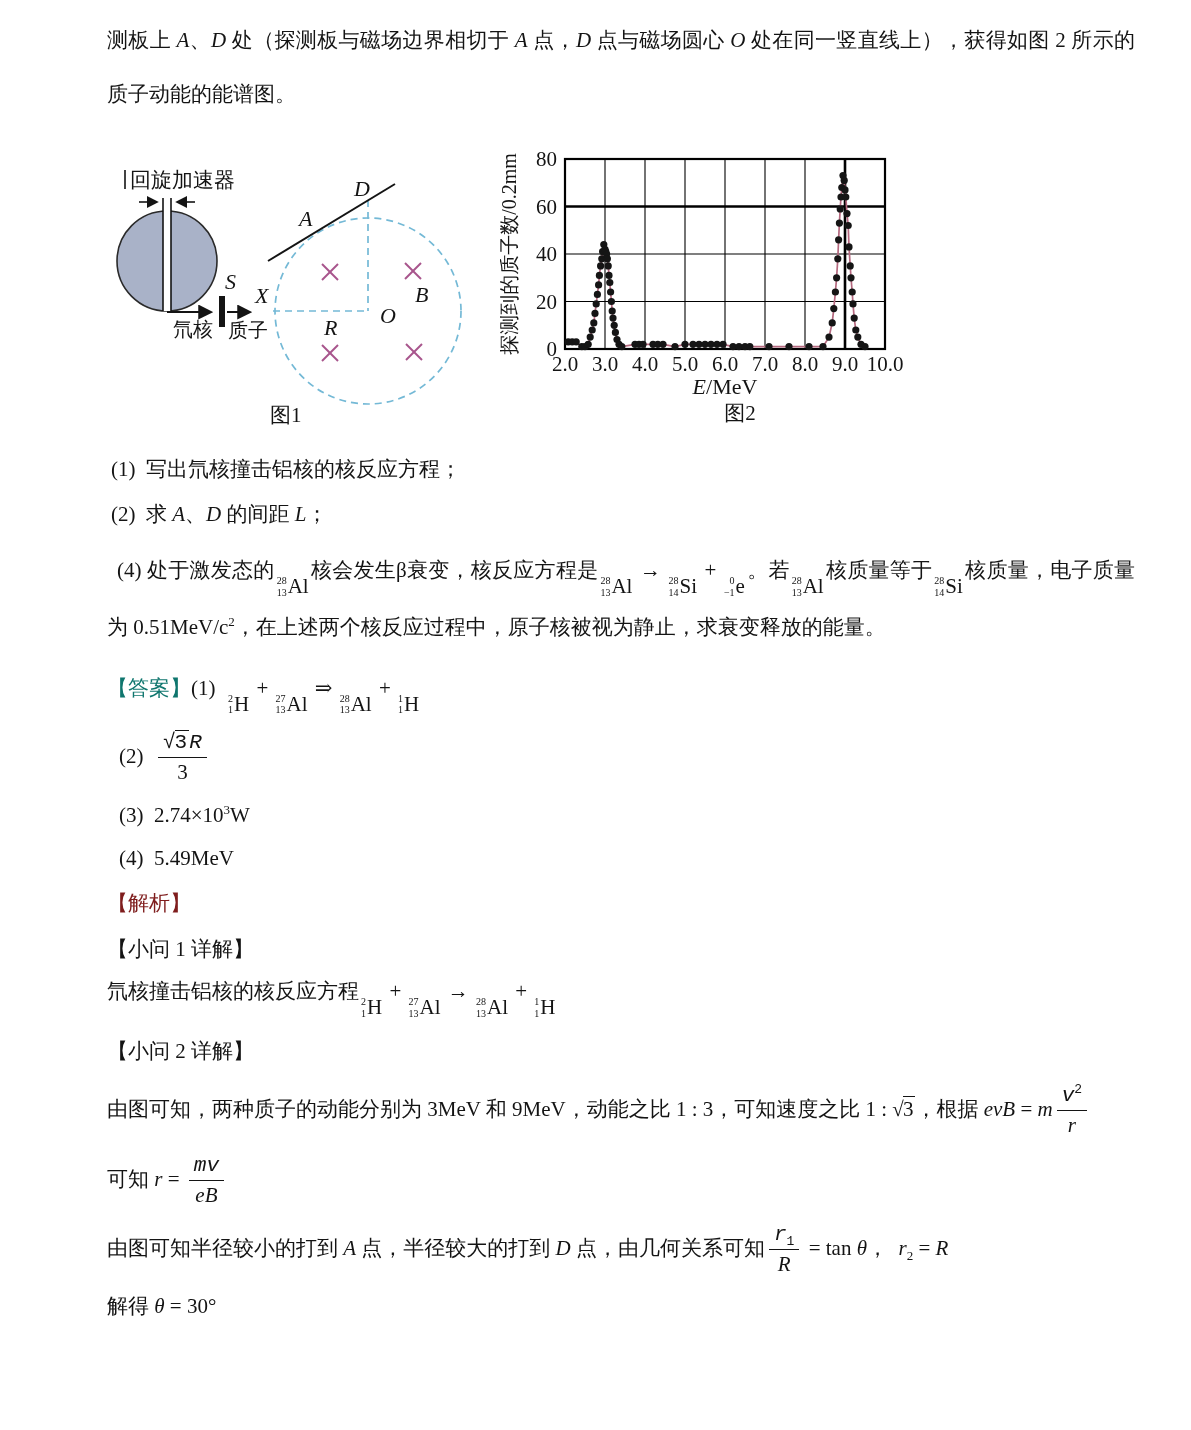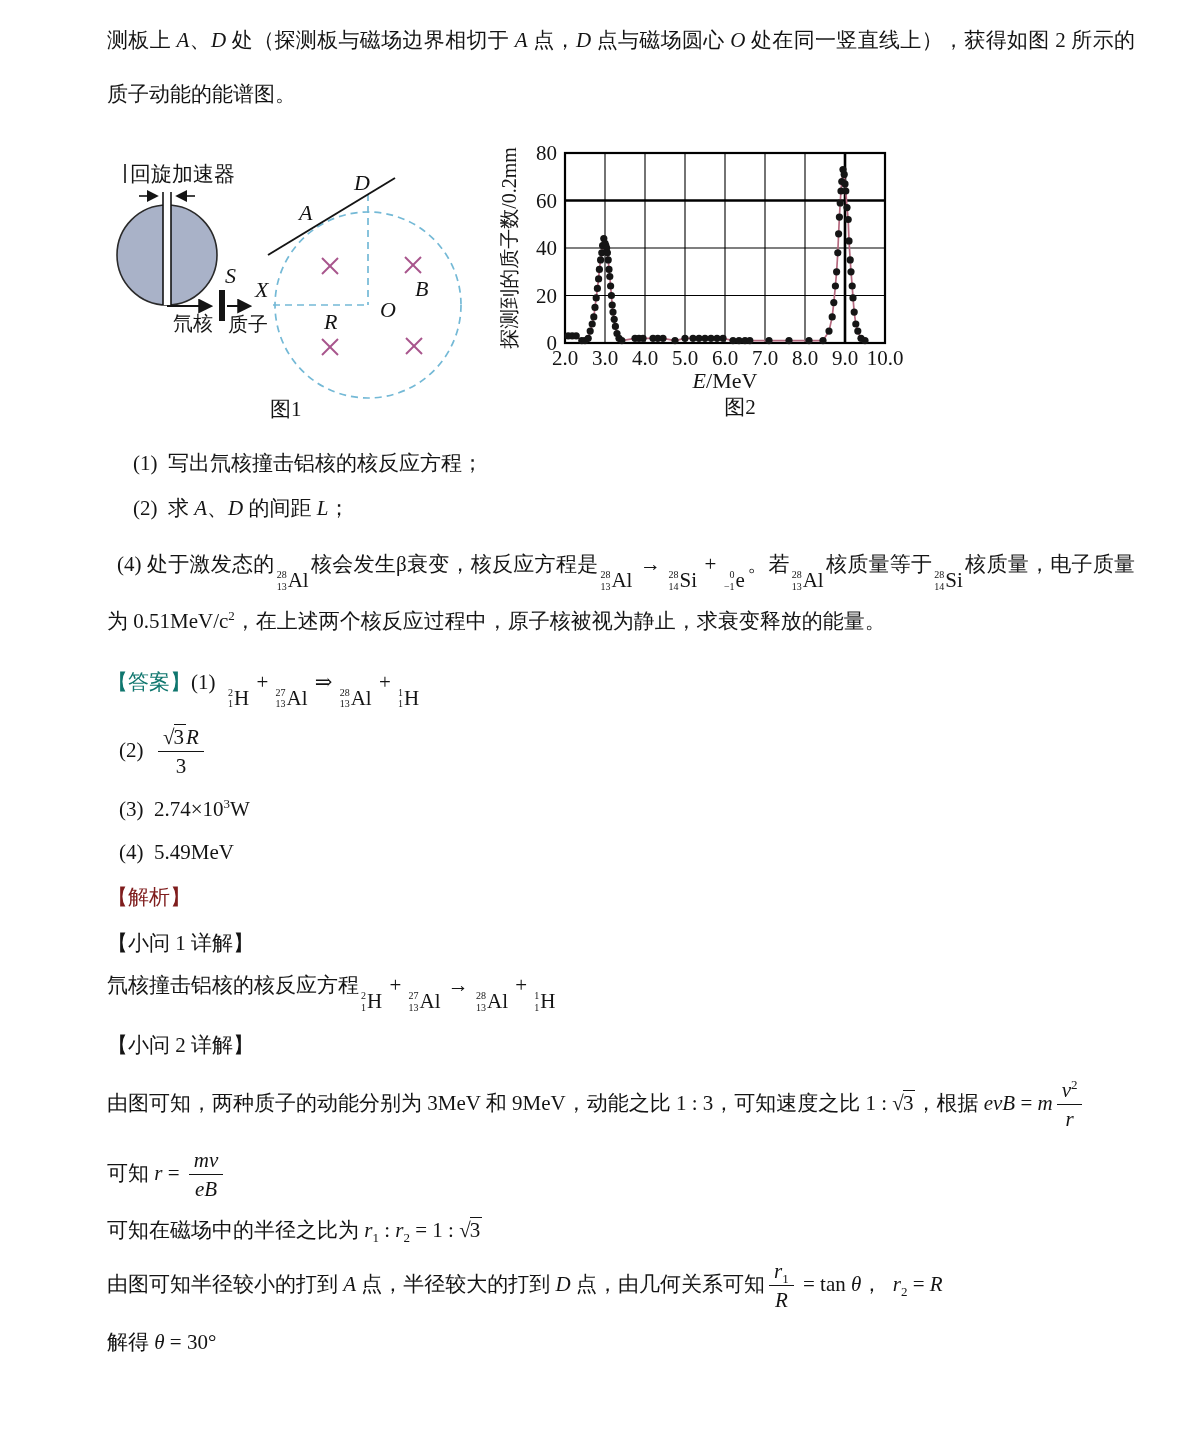--- a/index.html
+++ b/index.html
@@ -4,41 +4,41 @@
 <style>
   html,body{margin:0;padding:0;background:#e8e8e8;}
   .page{
     width:1191px;height:1430px;box-sizing:border-box;margin:0 auto;
     padding:14px 56px 20px 107px;background:#ffffff;color:#141414;
     font-family:"Liberation Serif","DejaVu Serif",serif;font-size:21px;
     overflow:hidden;position:relative;
   }
   p{margin:0;}
   .intro{line-height:2.55;text-align:justify;}
-  .figures{position:relative;height:300px;margin-top:14px;}
+  .figures{position:relative;height:300px;margin-top:20px;}
   #fig1{position:absolute;left:-4px;top:15px;}
   #fig2{position:absolute;left:393px;top:0;}
-  .q{margin:12px 0 0 26px;line-height:1.55;}
+  .q{margin:12px 0 0 4px;line-height:1.55;}
   .q4{margin:12px 0 0 0;line-height:2.7;text-align:justify;}
   .q4 .first{margin-left:10px;}
   .ans{margin:18px 0 0 0;}
   .ml{margin-left:12px;}
   .gap2{margin-top:14px;}
   .gap3{}
   .it{font-style:italic;}
   .blue{color:#2e74b5;}
   .sup{vertical-align:super;font-size:0.62em;line-height:0;}
   .sub{vertical-align:sub;font-size:0.62em;line-height:0;}
   .nuclide{display:inline-flex;align-items:center;vertical-align:-7px;margin:0 2px;}
   .nuclide .ss{display:inline-flex;flex-direction:column;align-items:flex-end;
     font-size:10px;line-height:1.15;margin-right:1px;}
   .nuclide .sym{font-size:1em;line-height:1;}
   .frac{display:inline-flex;flex-direction:column;align-items:center;
     vertical-align:middle;margin:0 4px;line-height:1.25;}
-  .frac .num{padding:0 5px 1px 5px;border-bottom:1.4px solid #141414;}
+  .frac .num{padding:0 5px 1px 5px;border-bottom:1.4px solid #141414;font-family:Liberation Mono, monospace;}
   .frac .den{padding:1px 5px 0 5px;}
   .sqrt{white-space:nowrap;}
   .sqrt .rsign{letter-spacing:-1px;}
   .sqrt .rad{border-top:1.5px solid currentColor;padding:0 2px 0 0;}
   svg text{font-family:"Liberation Serif","DejaVu Serif",serif;fill:#141414;}
   .svglab{font-size:21px;}
   .svglab-sm{font-size:20px;}
   .svgit{font-size:22px;font-style:italic;}
   .tick{font-size:21px;}
   .ylab{font-size:20px;}
@@ -330,20 +330,19 @@
       </span></p>
   <p class="ans"><span>【小问 2 详解】</span></p>
   <p class="ans"><span>由图可知，两种质子的动能分别为 3MeV 和 9MeV，动能之比 1 : 3，可知速度之比 1 : </span><span class="sqrt"><span class="rsign">√</span><span class="rad">3</span></span><span>，根据 </span><span class="it">evB</span><span> = </span><span class="it">m</span><span class="frac">
         <span class="num"><span class="it">v</span><span class="sup">2</span></span>
         <span class="den"><span class="it">r</span></span>
       </span></p>
   <p class="ans gap2"><span>可知 </span><span class="it">r</span><span> = </span><span class="frac">
         <span class="num"><span class="it">mv</span></span>
         <span class="den"><span class="it">eB</span></span>
       </span></p>
-  <p class="ans gap2"><span>可知在磁场中的半径之比为 </span><span class="it">r</span><span class="sub">1</span><span> : </span><span class="it">r</span><span class="sub">2</span><span> = 1 : </span><span class="sqrt"><span class="rsign">√</span><span class="rad">3</span></span></p>
   <p class="ans gap2"><span>由图可知半径较小的打到 </span><span class="it">A</span><span> 点，半径较大的打到 </span><span class="it">D</span><span> 点，由几何关系可知</span><span class="frac">
         <span class="num"><span class="it">r</span><span class="sub">1</span></span>
         <span class="den"><span class="it">R</span></span>
       </span><span> = tan </span><span class="it">θ</span><span>，&nbsp; </span><span class="it">r</span><span class="sub">2</span><span> = </span><span class="it">R</span></p>
   <p class="ans gap2"><span>解得 </span><span class="it">θ</span><span> = 30°</span></p>
 
 </div>
 
 </body></html>

